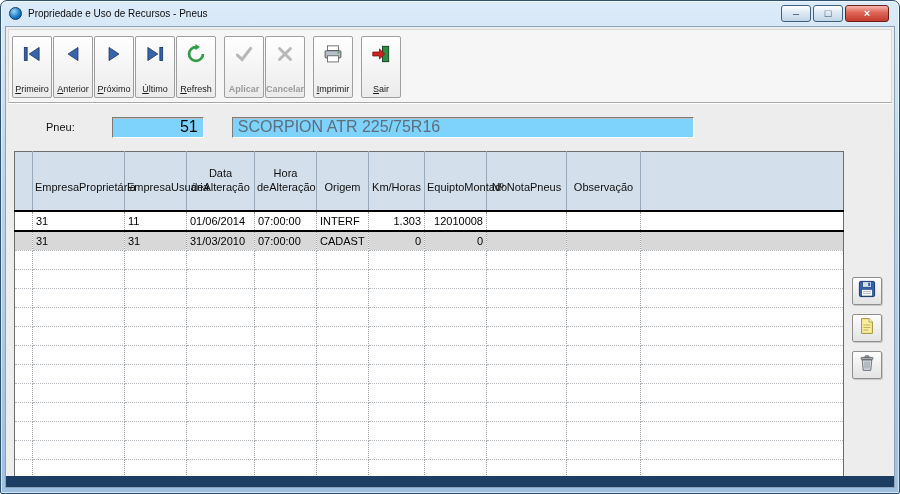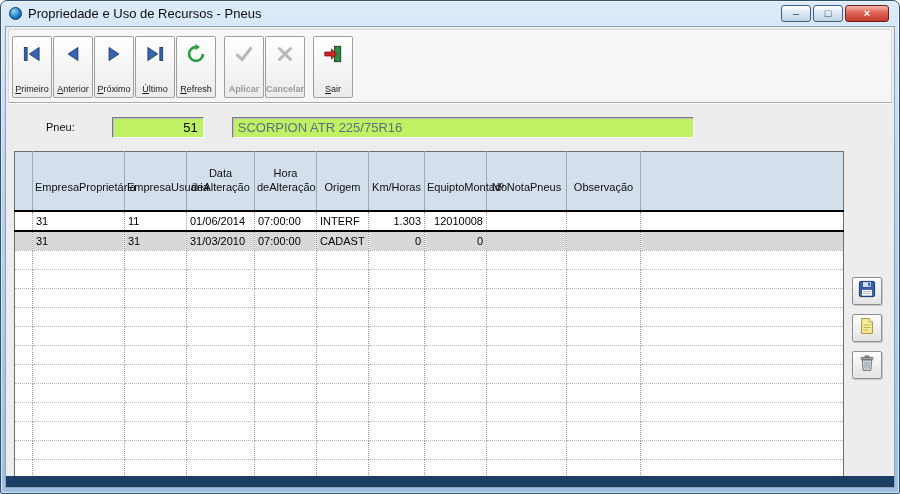--- a/index.html
+++ b/index.html
@@ -12,21 +12,21 @@
     background:linear-gradient(180deg,#dcebf9 0%,#b9d3ec 40%,#9fc0e0 100%);
     box-shadow:inset 0 0 0 1px rgba(255,255,255,.55);
     padding:0 4px 4px 4px; overflow:hidden;
   }
   .titlebar { height:25px; display:flex; align-items:center; padding:0 4px; gap:6px; }
   .title-icon {
     width:13px; height:13px; border-radius:50%;
     background:radial-gradient(circle at 35% 30%, #9ad4f2, #1976c5 60%, #0b4e8c);
     border:1px solid #0a3a66; flex:0 0 auto;
   }
-  .title-text { font-size:13px; color:#0d0d0d; white-space:nowrap; }
+  .title-text { font-size:10px; color:#0d0d0d; white-space:nowrap; }
 
   .winbtns { position:absolute; top:4px; right:10px; display:flex; gap:2px; z-index:5; }
   .wbtn {
     width:30px; height:17px; border:1px solid #40607c; border-radius:3px;
     background:linear-gradient(#ffffff,#dde9f3 45%,#c1d5e7);
     color:#2c4a66; font-size:11px; line-height:14px; text-align:center; cursor:pointer;
   }
   .wbtn.close { width:44px; background:linear-gradient(#f6b6ad,#e06a5c 40%,#c43a2e); color:#fff; font-weight:bold; border-color:#6e2018; }
 
   .app {
@@ -49,22 +49,22 @@
   .tbtn .lbl { display:block; font-size:9px; color:#1a1a1a; white-space:nowrap; text-align:center; }
   .tbtn .lbl::first-letter { text-decoration:underline; }
   .tbtn.disabled { cursor:default; }
   .tbtn.disabled .lbl { color:#9b9b9b;font-weight:bold; }
   .tbtn.disabled .lbl::first-letter { text-decoration:none; }
 
   .formrow { position:absolute; top:89px; left:40px; display:flex; align-items:center; height:22px; font-size:11px;gap:28px; }
   .flabel { margin-right:9px; color:#101010; }
   .fbox {
     height:21px; border:1px solid; border-color:#7c7c7c #ffffff #ffffff #7c7c7c;
-    background:#bef264; box-shadow:inset 1px 1px 0 #bdbdbd;
-    font-family:"Liberation Sans",sans-serif; font-size:13px; padding:0 5px; outline:none;
+    background:#7dd3fc; box-shadow:inset 1px 1px 0 #bdbdbd;
+    font-family:"Liberation Sans",sans-serif; font-size:16px; padding:0 5px; outline:none;
   }
   .fbox.code { width:92px; text-align:right; color:#000; }
   .fbox.desc { width:462px; color:#5e6e7c; }
 
   table.grid {
     position:absolute; left:8px; top:124px; width:830px;
     border-collapse:collapse; table-layout:fixed; background:#fff;
     font-size:11px; border:1px solid #6e6e6e;
   }
   table.grid col.sel{width:18px} table.grid col.c1{width:92px} table.grid col.c2{width:62px}
@@ -162,20 +162,29 @@
       </div>
 
       <div class="tbtn disabled">
         <span><svg width="22" height="22" viewBox="0 0 20 20">
               <line x1="5" y1="5" x2="15" y2="15" stroke="#b8b8b8" stroke-width="2.6" stroke-linecap="round"></line>
               <line x1="15" y1="5" x2="5" y2="15" stroke="#b8b8b8" stroke-width="2.6" stroke-linecap="round"></line>
             </svg></span>
         <span class="lbl">Cancelar</span>
       </div>
 
+      <div class="tbtn grp">
+        <span><svg width="22" height="22" viewBox="0 0 20 20">
+              <rect x="5" y="2.6" width="10" height="4.4" fill="#ffffff" stroke="#666" stroke-width="0.8"></rect>
+              <rect x="2.8" y="7" width="14.4" height="6.6" rx="1" fill="#b6bfc9" stroke="#4a4a4a" stroke-width="0.8"></rect>
+              <rect x="5" y="11.6" width="10" height="5.6" fill="#ffffff" stroke="#666" stroke-width="0.8"></rect>
+              <circle cx="15" cy="8.6" r="0.9" fill="#3a9e4a"></circle>
+            </svg></span>
+        <span class="lbl">Imprimir</span>
+      </div>
 
       <div class="tbtn grp">
         <span><svg width="22" height="22" viewBox="0 0 20 20">
               <rect x="11.4" y="3" width="5.6" height="14" fill="#2e8b46" stroke="#123d20" stroke-width="0.8"></rect>
               <polygon points="2.5,8.2 8.6,8.2 8.6,5.4 13.4,10 8.6,14.6 8.6,11.8 2.5,11.8" fill="#cc2222" stroke="#7a0f0f" stroke-width="0.7"></polygon>
             </svg></span>
         <span class="lbl">Sair</span>
       </div>
 
     </div>

